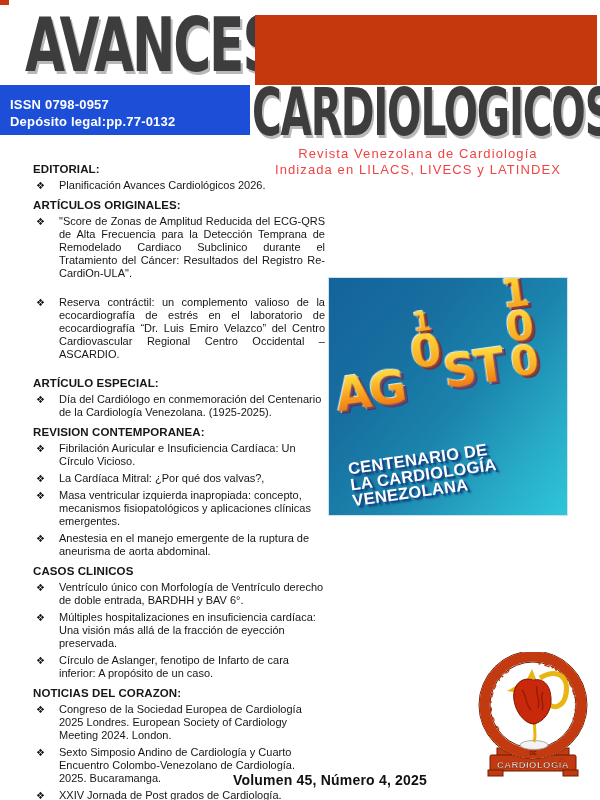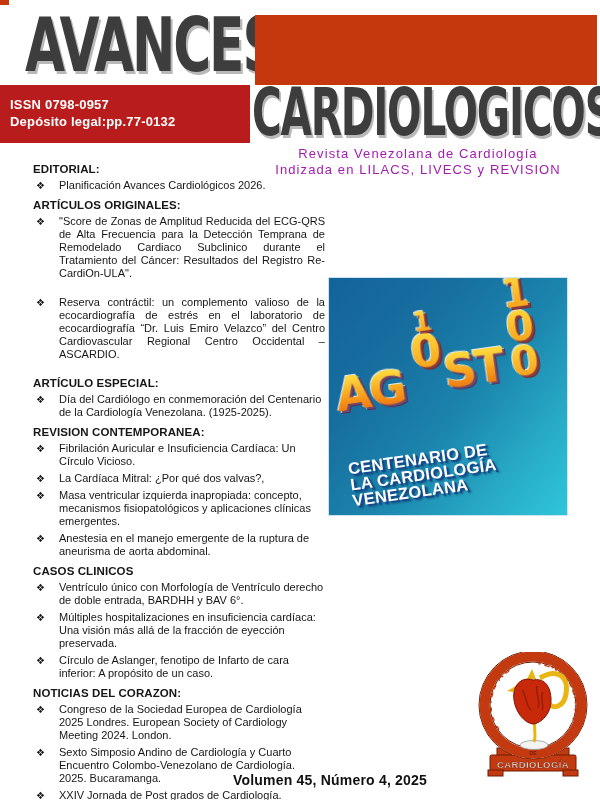--- a/index.html
+++ b/index.html
@@ -5,28 +5,28 @@
   html,body{margin:0;padding:0;}
   body{width:600px;height:800px;position:relative;background:#fff;overflow:hidden;
        font-family:"Liberation Sans",sans-serif;color:#161616;}
 
   
   .corner-mark{position:absolute;left:0;top:0;width:9px;height:5px;background:#c5380e;}
   .title-avances{position:absolute;left:25px;top:2px;font-family:"DejaVu Sans",sans-serif;
        font-size:74px;font-weight:900;color:#3d3d3d;letter-spacing:-3px;white-space:nowrap;
        transform:scaleX(.70);transform-origin:left top;text-shadow:3px 3px 0 #b9b9b9;}
   .red-block-right{position:absolute;left:255px;top:15px;width:342px;height:70px;background:#c5380e;}
-  .red-block-left{position:absolute;left:0;top:85px;width:250px;height:58px;background:#b91c1c;
+  .red-block-left{position:absolute;left:0;top:85px;width:250px;height:50px;background:#1d4ed8;
        box-sizing:border-box;padding:11px 0 16px 10px;}
   .issn-line{color:#fff;font-weight:700;font-size:13px;line-height:17px;letter-spacing:.2px;}
   .title-cardio{position:absolute;left:252px;top:74px;font-family:"DejaVu Sans",sans-serif;
        font-size:66px;font-weight:900;color:#3d3d3d;letter-spacing:-2px;white-space:nowrap;
        transform:scaleX(.615);transform-origin:left top;text-shadow:3px 3px 0 #b9b9b9;}
   .subtitle{position:absolute;left:238px;top:146px;width:360px;text-align:center;
-       color:#a21caf;font-size:13px;line-height:16px;letter-spacing:1.1px;}
+       color:#ef4444;font-size:13px;line-height:16px;letter-spacing:1.1px;}
 
   
   .toc{position:absolute;left:33px;top:163px;width:292px;font-size:11px;}
   .toc-section{margin-bottom:7px;}
   .sec-heading{font-weight:700;font-size:11.5px;line-height:13px;
        margin-bottom:3px;letter-spacing:.1px;}
   .toc-item{position:relative;padding-left:26px;line-height:13px;margin-bottom:4px;}
   .toc-item .bullet{position:absolute;left:3px;top:0;font-size:10px;}
   .sec-justify .toc-item{text-align:justify;margin-bottom:16px;}
 
@@ -69,21 +69,21 @@
 <div class="corner-mark"></div>
 <div class="title-avances">AVANCES</div>
 <div class="red-block-right"></div>
 <div class="red-block-left">
   <div class="issn-line">ISSN 0798-0957</div>
   <div class="issn-line">Depósito legal:pp.77-0132</div>
 </div>
 <div class="title-cardio">CARDIOLOGICOS</div>
 <div class="subtitle">
   <div>Revista Venezolana de Cardiología</div>
-  <div>Indizada en LILACS, LIVECS y REVISION</div>
+  <div>Indizada en LILACS, LIVECS y LATINDEX</div>
 </div>
 
 <div class="toc" id="toc">
     <div class="toc-section">
     <div class="sec-heading">EDITORIAL:</div>
   <div class="toc-item">
     <span class="bullet">❖</span>
     <span class="item-text">Planificación Avances Cardiológicos 2026.</span>
   </div>
     </div>

